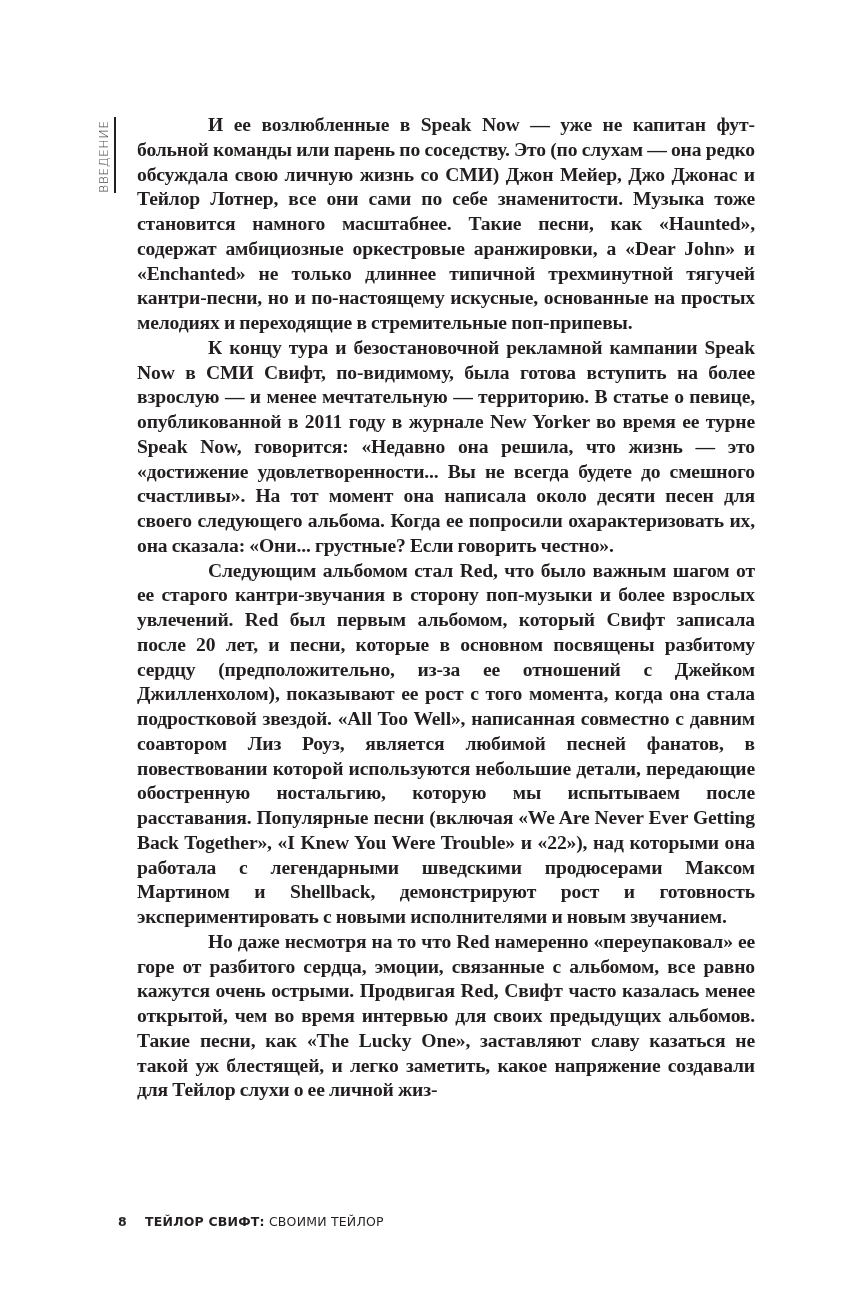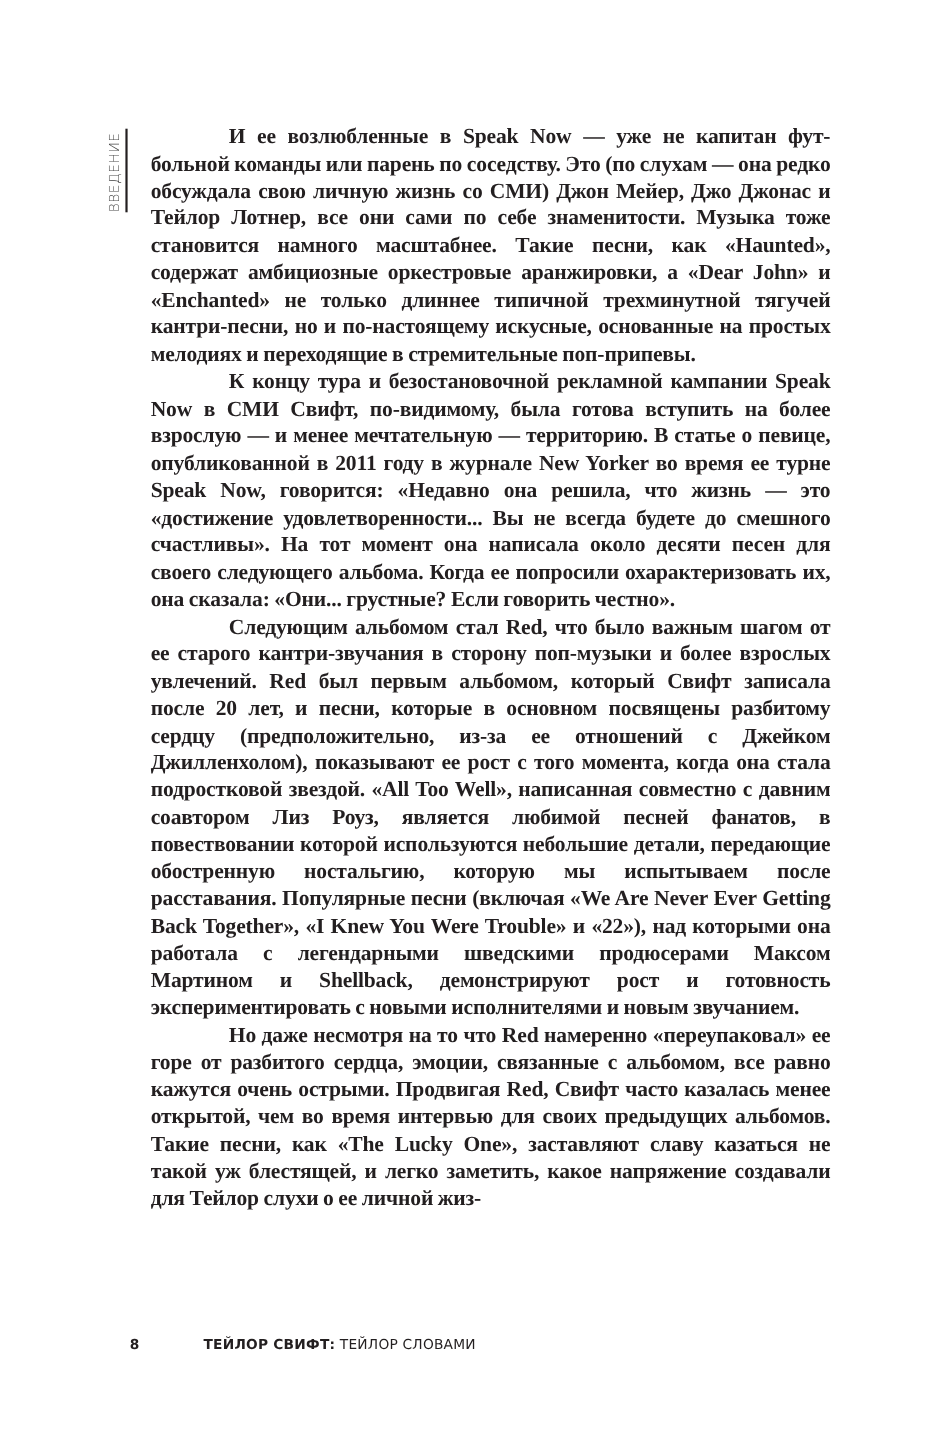--- a/index.html
+++ b/index.html
@@ -73,21 +73,20 @@
       white-space: nowrap;
     }
     .footer .page-number {
       font-weight: bold;
       display: inline-block;
       width: 27px;
     }
     .footer .book-title {
       font-weight: bold;
       letter-spacing: 0.2px;
-      margin-left: 40px;
     }
     .footer .book-subtitle {
       font-weight: normal;
       letter-spacing: 0.2px;
     }
   </style>
 </head>
 <body>
 
 <div class="side-label">
@@ -96,14 +95,14 @@
 </div>
 
 <div class="page-body">
   <p>И ее возлюбленные в Speak Now — уже не капитан фут­больной команды или парень по соседству. Это (по слухам — она редко обсуждала свою личную жизнь со СМИ) Джон Мейер, Джо Джонас и Тейлор Лотнер, все они сами по себе знамени­тости. Музыка тоже становится намного масштабнее. Такие песни, как «Haunted», содержат амбициозные оркестровые аранжиров­ки, а «Dear John» и «Enchanted» не только длиннее типичной трехминутной тягучей кантри-песни, но и по-настоящему искус­ные, основанные на простых мелодиях и переходящие в стреми­тельные поп-припевы.</p>
   <p>К концу тура и безостановочной рекламной кампании Speak Now в СМИ Свифт, по-видимому, была готова вступить на более взрослую — и менее мечтательную — территорию. В статье о певице, опубликованной в 2011 году в журнале New Yorker во время ее турне Speak Now, говорится: «Недавно она решила, что жизнь — это «достижение удовлетворенности... Вы не всегда бу­дете до смешного счастливы». На тот момент она написала около десяти песен для своего следующего альбома. Когда ее попро­сили охарактеризовать их, она сказала: «Они... грустные? Если говорить честно».</p>
   <p>Следующим альбомом стал Red, что было важным ша­гом от ее старого кантри-звучания в сторону поп-музыки и более взрослых увлечений. Red был первым альбомом, который Свифт записала после 20 лет, и песни, которые в основном посвяще­ны разбитому сердцу (предположительно, из-за ее отношений с Джейком Джилленхолом), показывают ее рост с того момента, когда она стала подростковой звездой. «All Too Well», написан­ная совместно с давним соавтором Лиз Роуз, является любимой песней фанатов, в повествовании которой используются неболь­шие детали, передающие обостренную ностальгию, которую мы испытываем после расставания. Популярные песни (включая «We Are Never Ever Getting Back Together», «I Knew You Were Trouble» и «22»), над которыми она работала с легендарными шведскими продюсерами Максом Мартином и Shellback, демон­стрируют рост и готовность экспериментировать с новыми ис­полнителями и новым звучанием.</p>
   <p>Но даже несмотря на то что Red намеренно «переупако­вал» ее горе от разбитого сердца, эмоции, связанные с альбомом, все равно кажутся очень острыми. Продвигая Red, Свифт часто казалась менее открытой, чем во время интервью для своих пре­дыдущих альбомов. Такие песни, как «The Lucky One», застав­ляют славу казаться не такой уж блестящей, и легко заметить, какое напряжение создавали для Тейлор слухи о ее личной жиз-</p>
 </div>
 
 <div class="footer">
-  <span class="page-number">8</span><span class="book-title">ТЕЙЛОР СВИФТ:</span><span class="book-subtitle"> ТЕЙЛОР СЛОВАМИ</span>
+  <span class="page-number">8</span><span class="book-title">ТЕЙЛОР СВИФТ:</span><span class="book-subtitle"> СВОИМИ ТЕЙЛОР</span>
 </div>
 
 </body></html>

